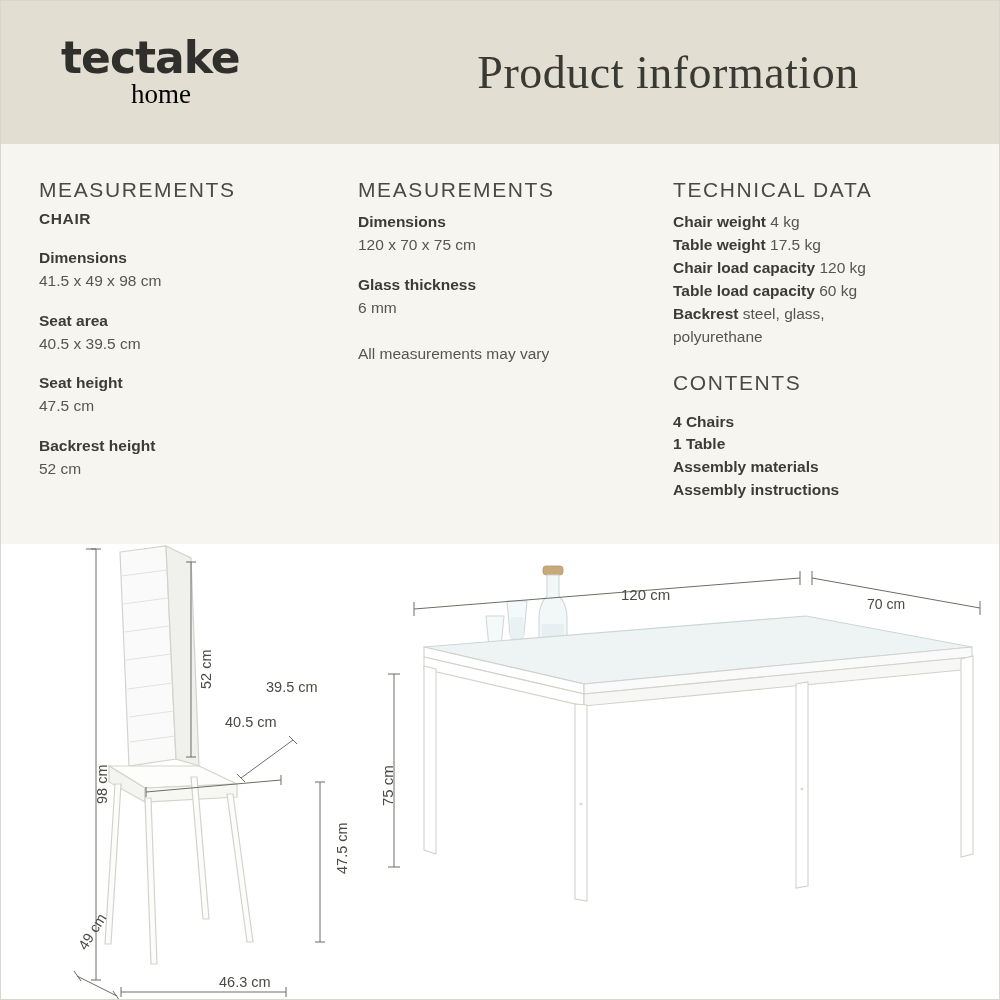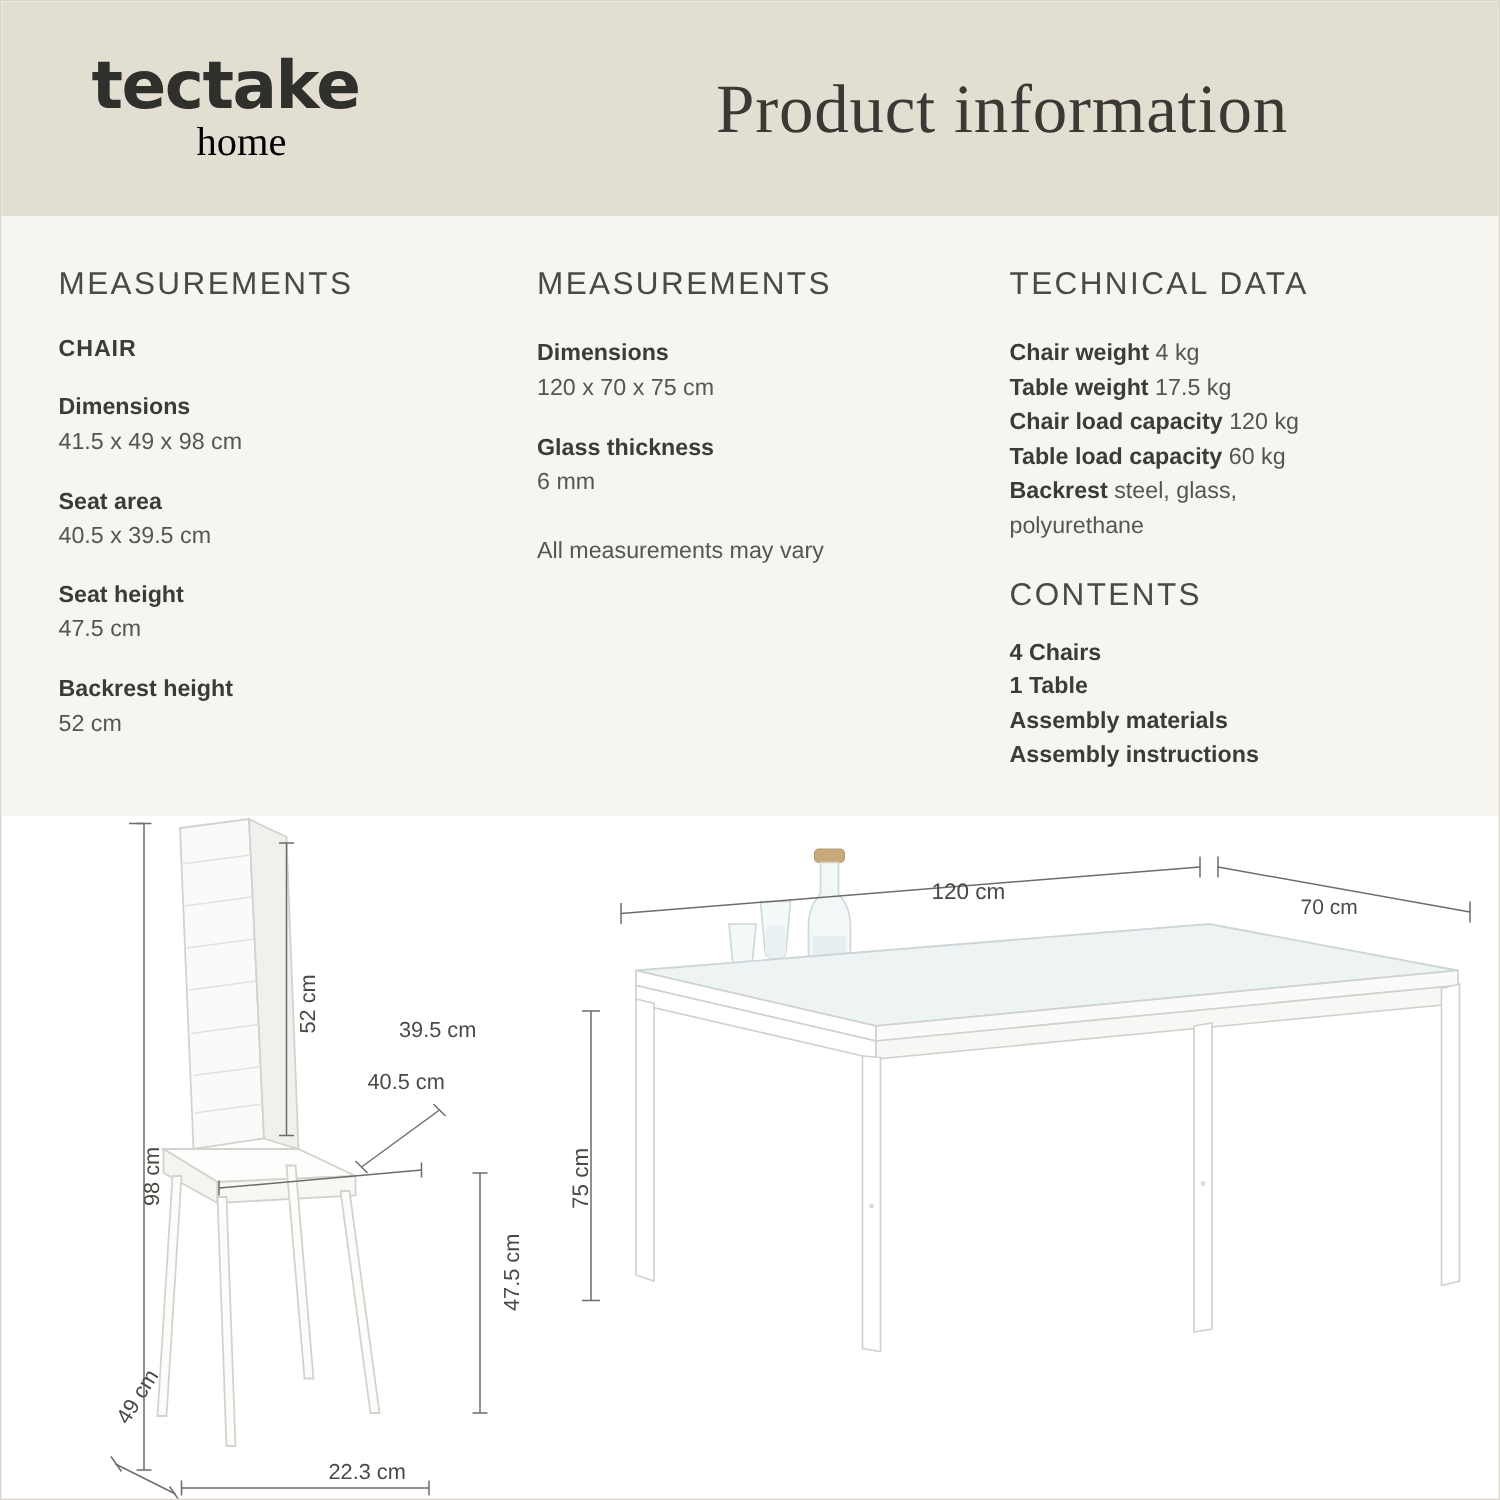--- a/index.html
+++ b/index.html
@@ -79,21 +79,21 @@
   }
   .col1 { left: 38px; width: 300px; }
   .col2 { left: 357px; width: 300px; }
   .col3 { left: 672px; width: 310px; }
 
   .col-title {
     font-size: 21px;
     letter-spacing: 1.6px;
     color: #4a4a45;
     font-weight: normal;
-    margin-bottom: 22px;
+    margin-bottom: 8px;
   }
   .sub-title {
     font-size: 15.5px;
     font-weight: bold;
     color: #3b3b38;
     letter-spacing: 0.6px;
     margin-bottom: 18px;
   }
   .field {
     margin-bottom: 16px;
@@ -298,24 +298,24 @@
           <path d="M245 443 L245 453"></path>
 
         <path d="M36 432 L76 452"></path>
         <path d="M33 427 L40 437"></path>
           <path d="M72 447 L79 457"></path>
       </g>
     </svg>
 
     <div class="dimlabel rot90" style="left:93px; top:260px;">98 cm</div>
     <div class="dimlabel rot90" style="left:197px; top:145px;">52 cm</div>
-    <div class="dimlabel" style="left:244px; top:170px;">40.5 cm</div>
+    <div class="dimlabel" style="left:224px; top:170px;">40.5 cm</div>
     <div class="dimlabel" style="left:265px; top:135px;">39.5 cm</div>
     <div class="dimlabel rot90" style="left:333px; top:330px;">47.5 cm</div>
-    <div class="dimlabel" style="left:218px; top:430px;">22.3 cm</div>
+    <div class="dimlabel" style="left:218px; top:430px;">46.3 cm</div>
     <div class="dimlabel rot-dia" style="left:74px; top:400px;">49 cm</div>
 
     <svg width="620" height="400" viewBox="0 0 620 400" style="position:absolute;left:375px;top:10px;">
 
       <g>
         <rect x="167" y="12" width="20" height="9" rx="3" fill="#c9a87a" stroke="#b69a6e" stroke-width="0.8"></rect>
         <path d="M171 21 L183 21 L183 42 Q191 50 191 64 L191 92 Q191 99 183 99 L171 99 Q163 99 163 92 L163 64 Q163 50 171 42 Z" fill="#f2f7f8" stroke="#cfd8da" stroke-width="1.1"></path>
         <path d="M166 70 L188 70 L188 92 Q188 97 182 97 L172 97 Q166 97 166 92 Z" fill="#e6eff1" stroke="none"></path>
         <path d="M131 47 L151 47 L148 80 Q148 85 141 85 Q134 85 134 80 Z" fill="#f4f9fa" stroke="#cfd8da" stroke-width="1.1"></path>
         <path d="M147 63 L135 63 L134 80 Q134 85 141 85 Q148 85 148 80 Z" fill="#e9f1f3" stroke="none"></path>

